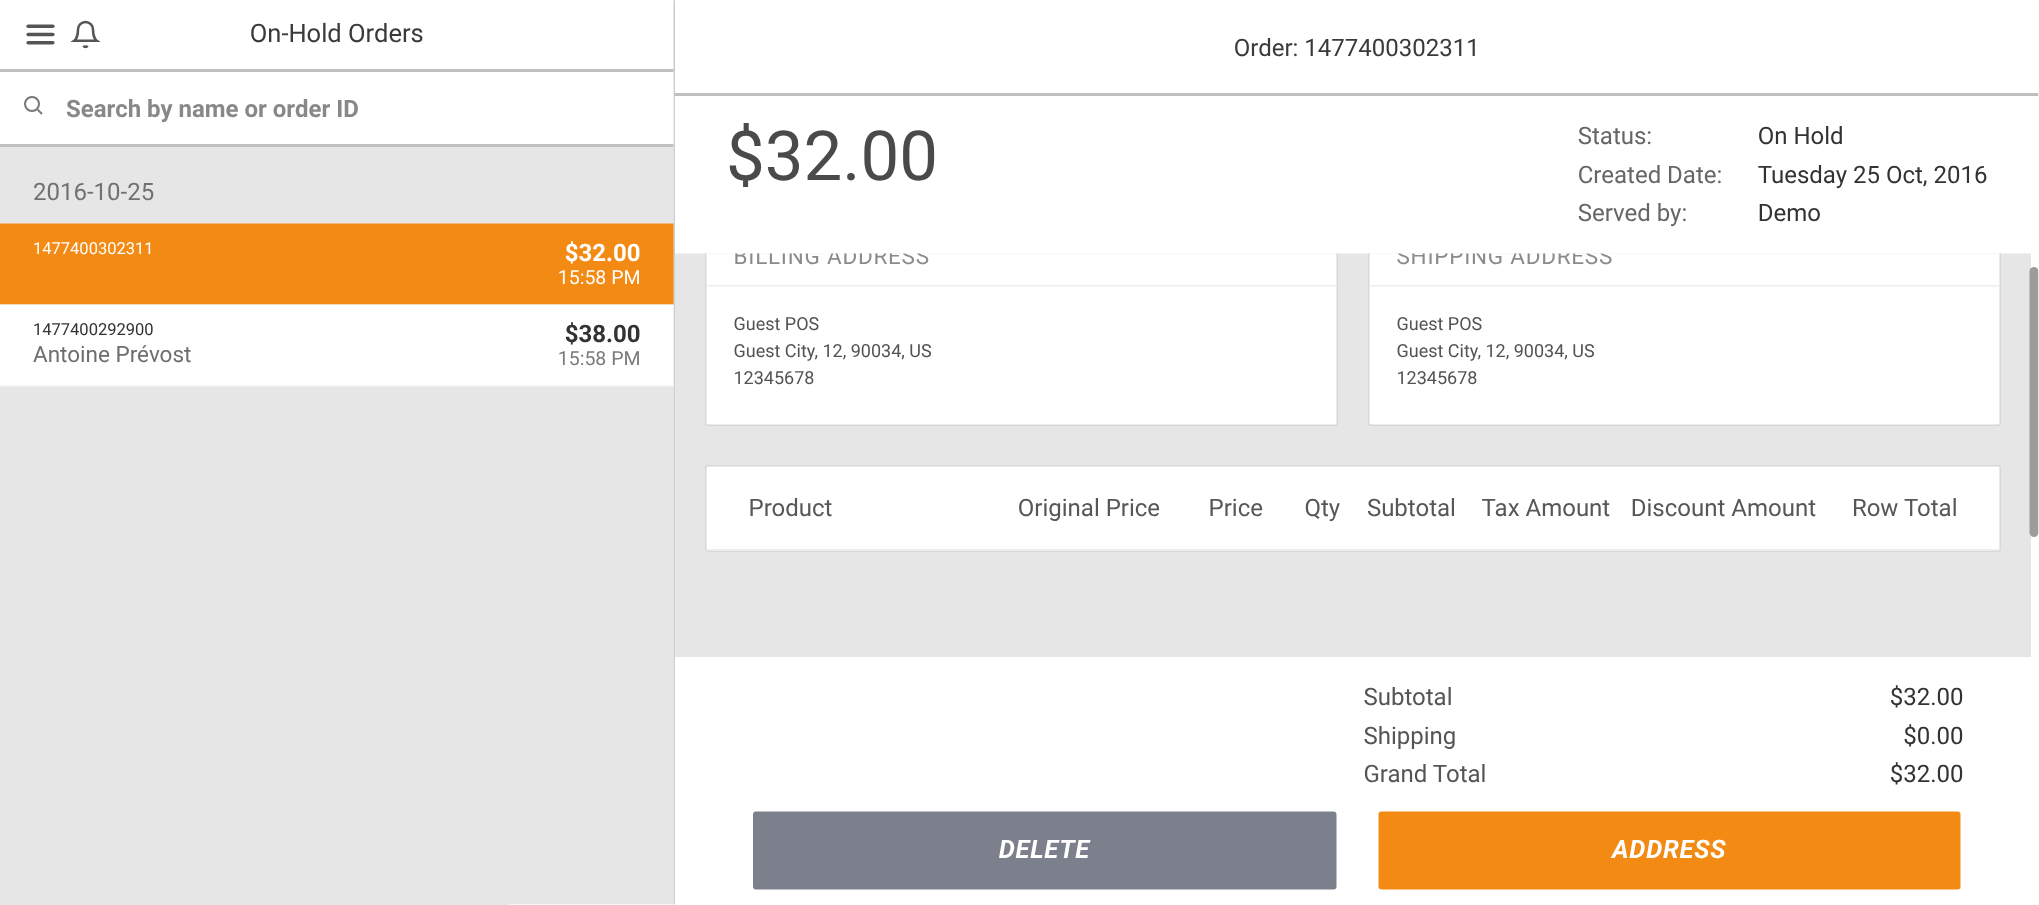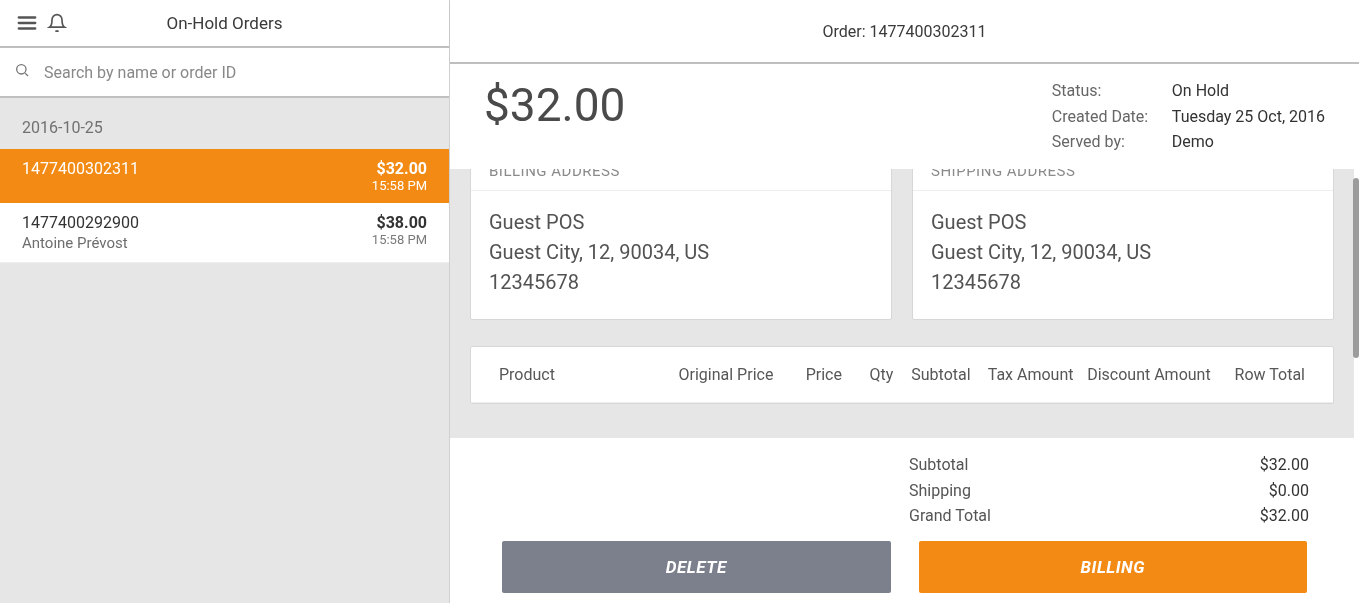--- a/index.html
+++ b/index.html
@@ -48,20 +48,21 @@
     padding: 0 14px;
     gap: 14px;
     border-bottom: 2px solid #c0c0c0;
   }
   .search-bar input {
     flex: 1;
     border: none;
     outline: none;
     font-size: 16px;
     color: #555;
+    font-weight: bold;
   }
   .search-bar input::placeholder { color: #888; }
   .search-bar .magnifier { color: #666; }
 
   .date-header {
     background: #e6e6e6;
     padding: 20px 22px 12px;
     color: #717171;
     font-size: 16px;
   }
@@ -75,21 +76,21 @@
     border-bottom: 1px solid #eee;
     cursor: pointer;
   }
   .order-row.active {
     background: #f28a13;
     color: #fff;
     border-bottom: none;
   }
   .order-row .left-col { text-align: left; }
   .order-row .right-col { text-align: right; }
-  .order-row .order-id { font-size: 16px; line-height: 1.3; }
+  .order-row .order-id { font-size: 11px; line-height: 1.3; }
   .order-row .cust { font-size: 15px; color: #6e6e6e; }
   .order-row .price { font-size: 16px; font-weight: bold; }
   .order-row .time { font-size: 13px; }
   .order-row.active .price { font-weight: bold; }
 
   .left-fill { flex: 1; background: #e6e6e6; }
 
   
   .right {
     flex: 1;
@@ -158,21 +159,21 @@
     color: #8b8b8b;
     font-size: 15px;
     letter-spacing: .5px;
     border-bottom: 1px solid #eee;
     margin-top: -16px; 
     text-transform: uppercase;
   }
   .card-body {
     padding: 16px 18px 22px;
     color: #535353;
-    font-size: 20px;
+    font-size: 12px;
     line-height: 1.5;
   }
 
   .table-card {
     margin-top: 26px;
     background: #fff;
     border: 1px solid #d7d7d7;
     border-radius: 2px;
   }
   .thead {
@@ -364,20 +365,20 @@
           <span>Shipping</span>
           <span class="tval">$0.00</span>
         </div>
         <div class="trow">
           <span>Grand Total</span>
           <span class="tval">$32.00</span>
         </div>
       </div>
       <div class="actions">
         <button class="btn btn-delete">DELETE</button>
-        <button class="btn btn-checkout">BILLING</button>
+        <button class="btn btn-checkout">ADDRESS</button>
       </div>
     </div>
 
     <div class="fake-scrollbar"></div>
   </div>
 
 </div>
 
 </body></html>

